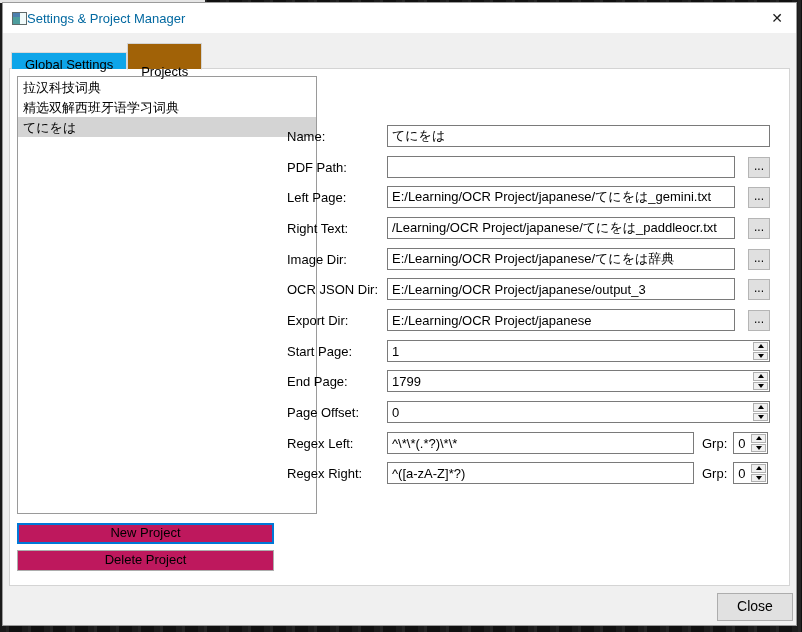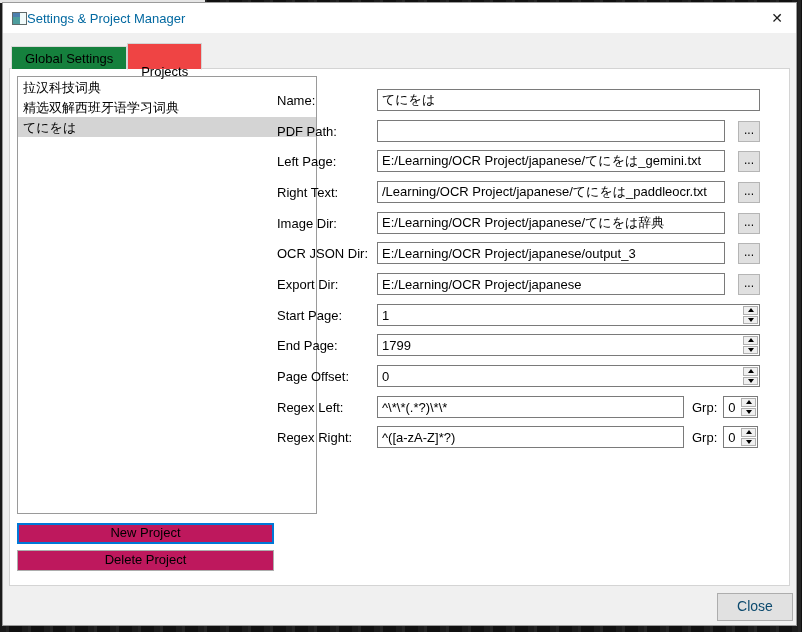--- a/index.html
+++ b/index.html
@@ -31,26 +31,26 @@
     background:linear-gradient(#4d7fae 0 40%, #4d9d9d 40% 100%); }
   .title-text { font-size:13px; color:#0369a1; margin-left:0; }
   .close-btn {
     position:absolute; right:6px; top:3px; width:26px; height:24px;
     display:flex; align-items:center; justify-content:center;
     font-size:14px; color:#1a1a1a; cursor:pointer;
   }
 
   .tabbar { position:absolute; left:8px; top:40px; height:26px; display:flex; align-items:flex-end; z-index:2; }
   .tab {
-    font-size:13px; color:#000; background:#15803d;
+    font-size:13px; color:#000; background:#0ea5e9;
     border:1px solid #d9d9d9; border-bottom:none;
-    padding:4px 13px 5px 13px; height:23px;
+    padding:4px 13px 5px 13px; height:17px;
   }
   .tab.active {
-    background:#ef4444; border:1px solid #d4d4d4; border-bottom:1px solid #ffffff;
+    background:#a16207; border:1px solid #d4d4d4; border-bottom:1px solid #ffffff;
     height:26px; padding-top:20px; margin-bottom:-1px; position:relative; z-index:3;
   }
 
   .tabpane {
     position:absolute; left:6px; top:65px; width:781px; height:518px;
     background:#ffffff; border:1px solid #d4d4d4; z-index:1;
   }
 
   .listbox {
     position:absolute; left:7px; top:7px; width:300px; height:438px;
@@ -59,21 +59,21 @@
   .list-item { font-size:13px; color:#000; padding:2px 5px 3px 5px; height:20px; white-space:nowrap; }
   .list-item.selected { background:#d4d4d4; }
 
   .side-btn {
     position:absolute; left:7px; width:257px; height:21px;
     background:#be185d; border:1px solid #adadad;
     font-size:13px; color:#000; text-align:center; line-height:18px; cursor:pointer;
   }
   .side-btn.focused { border:2px solid #0078d7; line-height:16px; }
 
-  .form-row { position:absolute; left:267px; height:22px; display:flex; align-items:center; }
+  .form-row { position:absolute; left:277px; height:22px; display:flex; align-items:center;margin-top:36px; }
   .form-label { width:100px; font-size:13px; color:#000; flex:none; }
   .tb {
     height:22px; border:1px solid #7a7a7a; background:#fff;
     font-family:"Liberation Sans", sans-serif; font-size:13px; color:#000;
     padding:0 4px; flex:none; outline:none;
   }
   .tb-name { width:383px; }
   .tb-path { width:348px; }
   .tb-regex { width:307px; }
   .browse-btn {
@@ -97,21 +97,21 @@
     flex:1; background:#f0f0f0; border:1px solid #b0b0b0;
     display:flex; align-items:center; justify-content:center; cursor:pointer;
   }
   .tri-up { width:0; height:0; border-left:3px solid transparent; border-right:3px solid transparent; border-bottom:4px solid #000; }
   .tri-down { width:0; height:0; border-left:3px solid transparent; border-right:3px solid transparent; border-top:4px solid #000; }
   .grp-label { flex:none; margin-left:8px; font-size:13px; color:#000; }
 
   .close-dialog-btn {
     position:absolute; left:714px; top:590px; width:76px; height:28px;
     background:#e1e1e1; border:1px solid #adadad;
-    font-size:14px; color:#0c4a6e; text-align:center; line-height:25px; cursor:pointer;
+    font-size:14px; color:#000000; text-align:center; line-height:25px; cursor:pointer;
   }
 </style>
 </head>
 <body>
 
 <div class="backdrop"></div>
 <div class="backdrop-topleft-light"></div>
 
 <div class="dialog">
 

